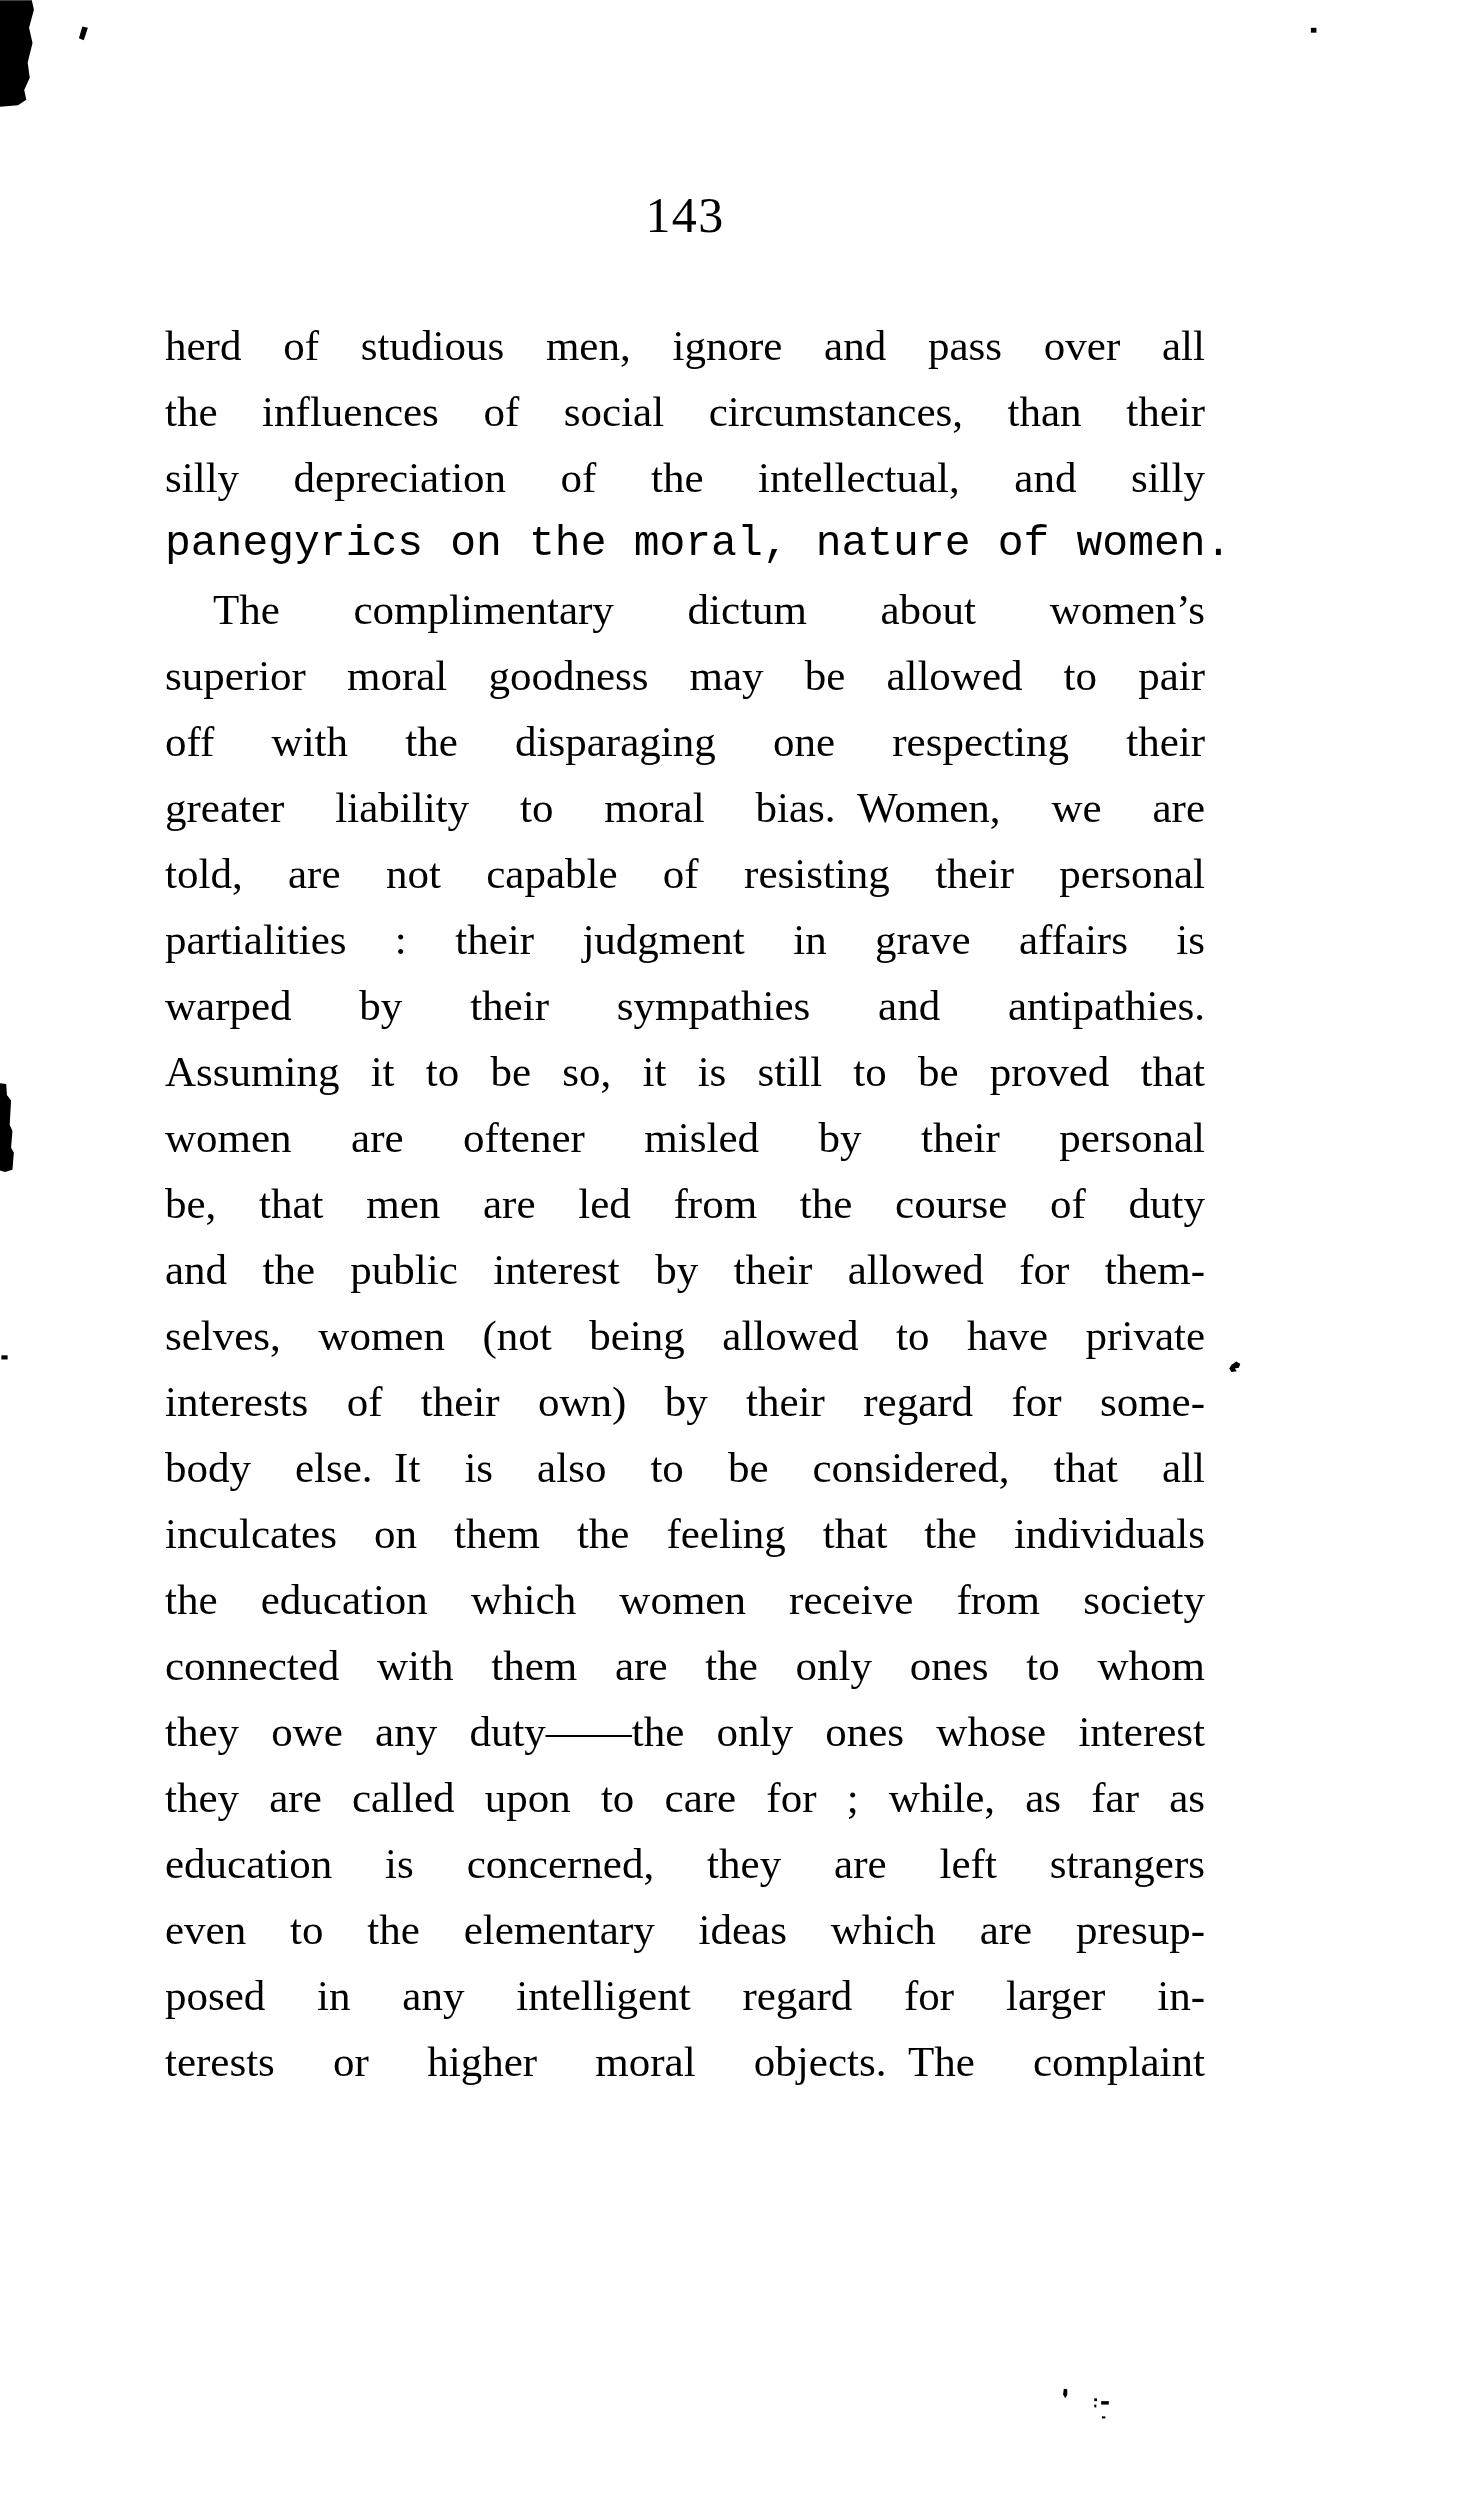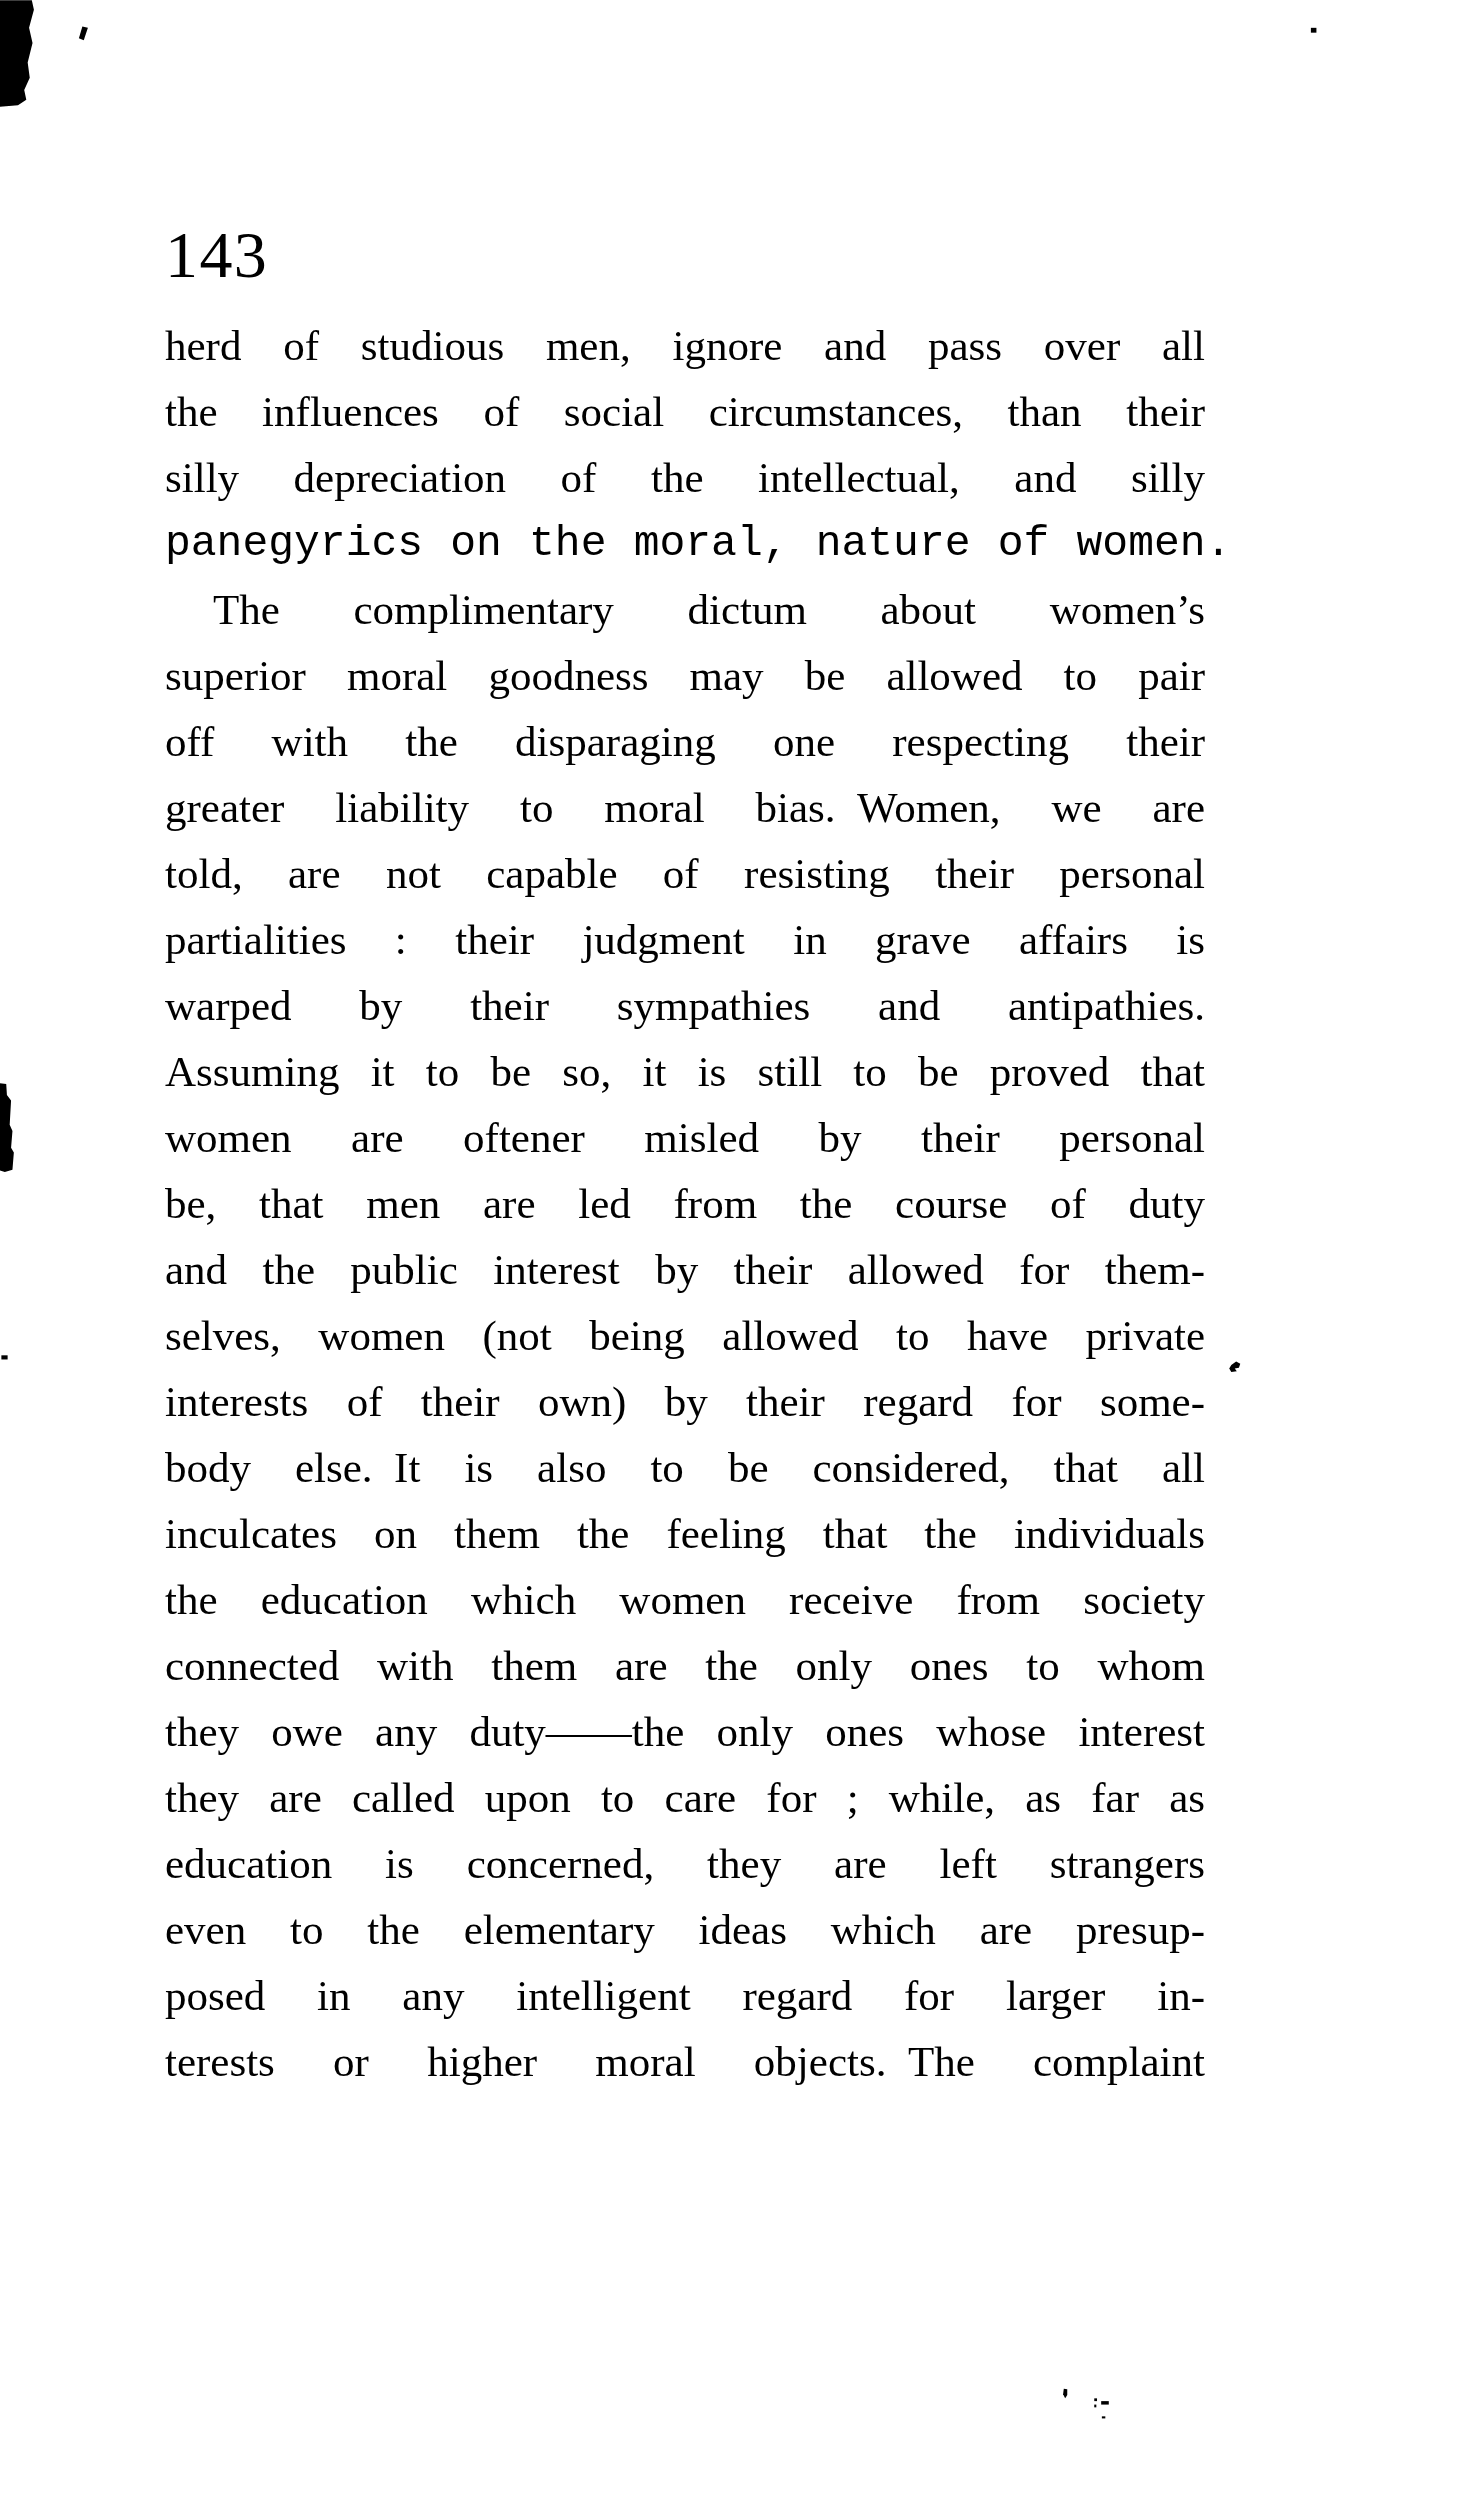--- a/index.html
+++ b/index.html
@@ -12,25 +12,25 @@
     width: 1459px;
     height: 2512px;
     background: #ffffff;
     color: #000000;
     font-family: "Liberation Serif", "DejaVu Serif", serif;
     overflow: hidden;
   }
   .page-number {
     position: absolute;
     left: 165px;
-    top: 222px;
+    top: 190px;
     width: 1040px;
-    font-size: 66px;
+    font-size: 50px;
     line-height: 1;
-    text-align: left;
+    text-align: center;
     letter-spacing: 1.4px;
   }
   .text-block {
     position: absolute;
     left: 165px;
     top: 313px;
     width: 1040px;
     font-size: 43px;
     line-height: 66px;
     word-spacing: 1.4px;

